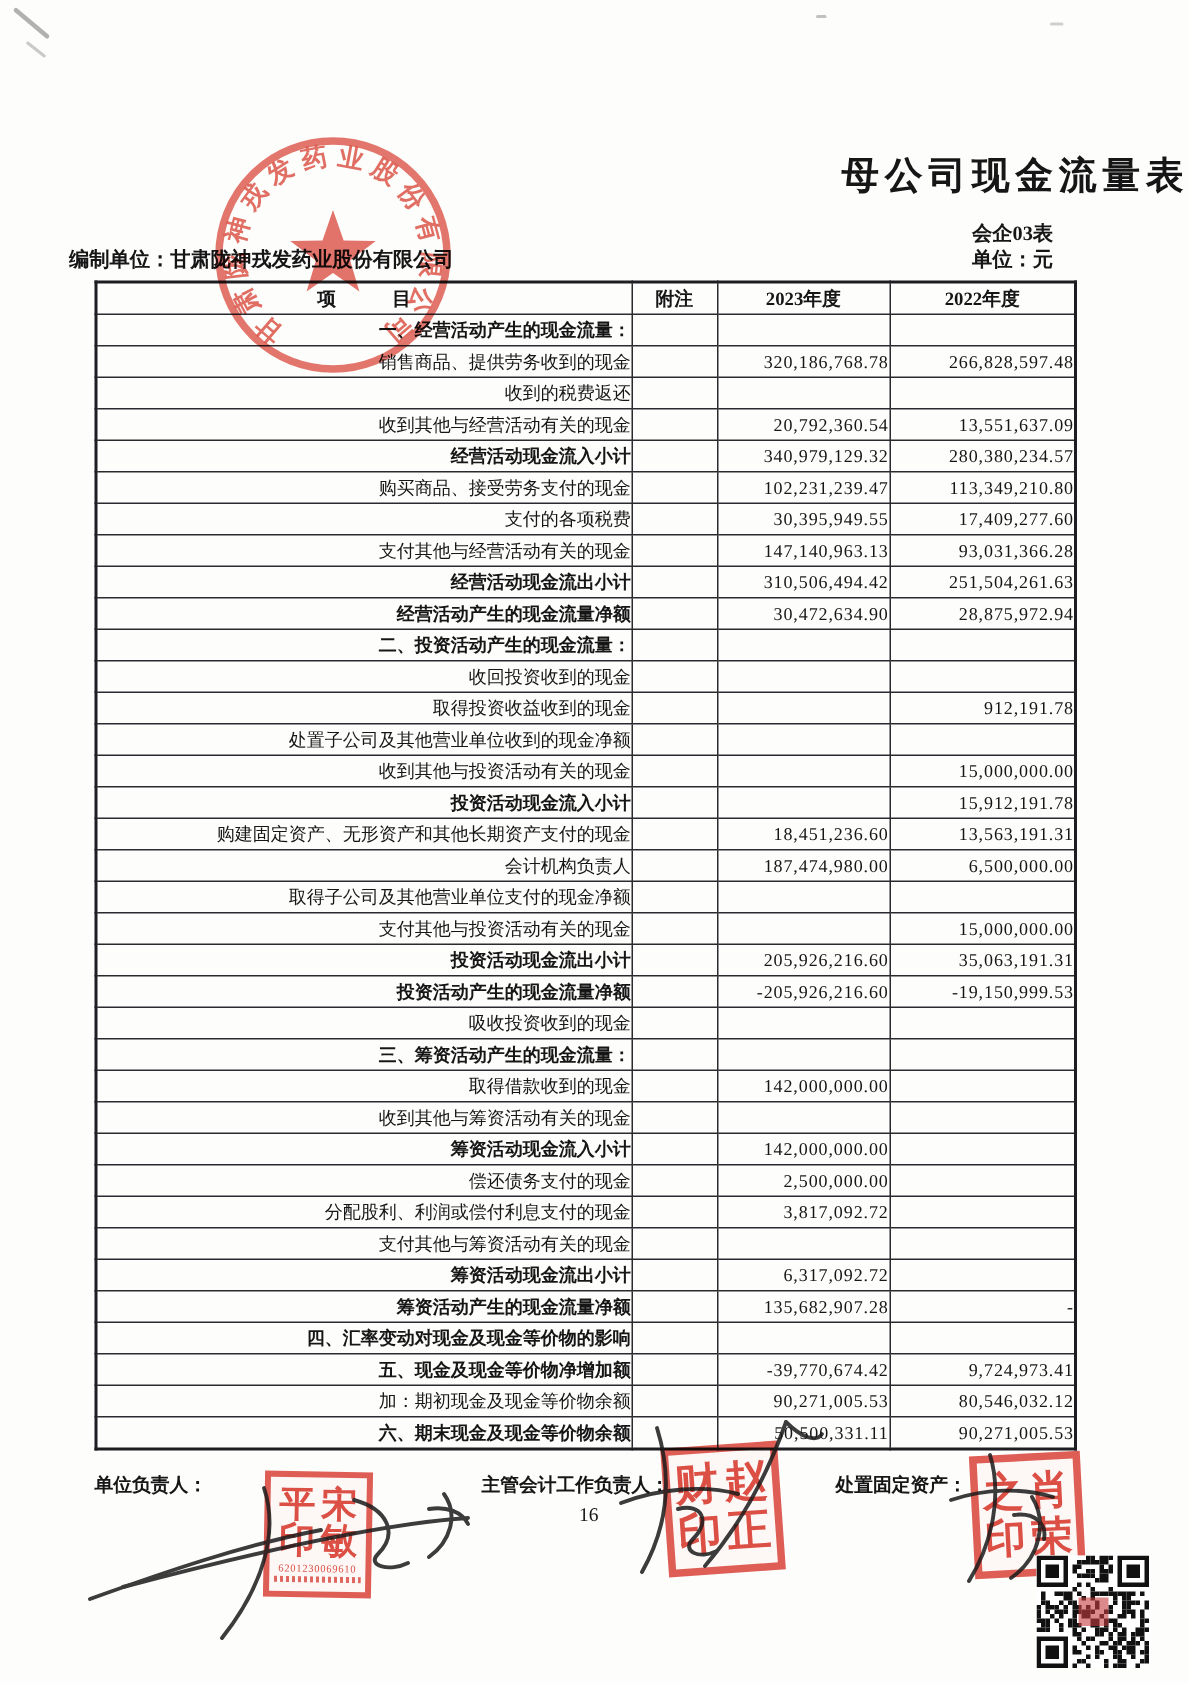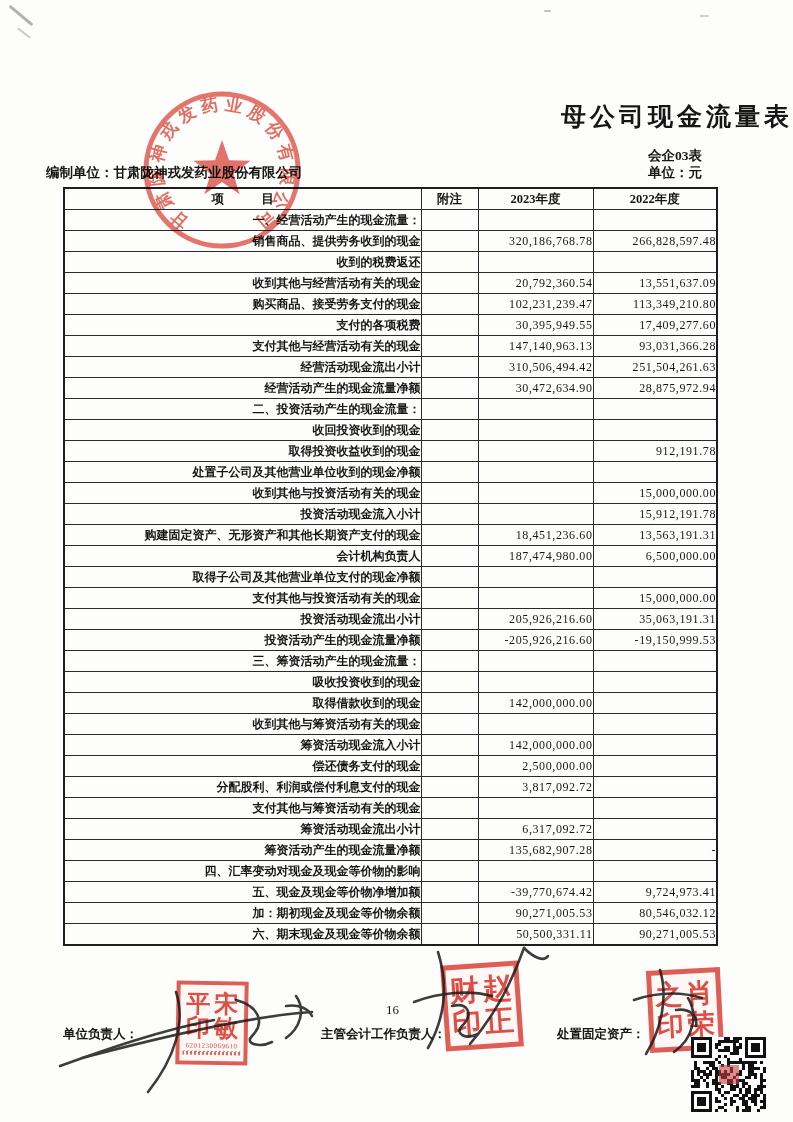--- a/index.html
+++ b/index.html
@@ -14,26 +14,26 @@
   .meta-row{position:absolute; left:46px; right:91px; top:164px; display:flex;
             justify-content:space-between; font-size:13.5px; font-weight:700;}
   
   table.cf{position:absolute; left:63px; top:187px; width:653px; border-collapse:collapse;
            table-layout:fixed; border:2px solid #1e1e22;}
   table.cf th, table.cf td{border:1px solid #2a2a2e; padding:0; height:20px;
            font-size:12px; line-height:20px; white-space:nowrap; overflow:hidden;}
   table.cf thead th{height:20px; text-align:center; font-weight:700; font-size:12.5px;}
   td.lbl{text-align:right;}
   td.b{font-weight:700;}
-  .ind0{padding-left:20px;} .ind1{padding-left:42px;font-weight:bold;} .ind2{padding-left:96px;}
+  .ind0{padding-left:20px;} .ind1{padding-left:42px;} .ind2{padding-left:96px;}
   td.num{text-align:right; padding-right:6px; letter-spacing:.6px;
          font-family:"Liberation Serif","DejaVu Serif",serif;}
   td.note{}
   
-  .sig-label{position:absolute; top:982px; font-size:12.5px; font-weight:700;margin-top:44px;}
+  .sig-label{position:absolute; top:982px; font-size:12.5px; font-weight:700;}
   .lbl-unit-head{left:63px;} .lbl-chief{left:321px;} .lbl-dept{left:557px;}
   .page-num{position:absolute; left:386px; top:1002px; font-size:13px;}
   
   .seal-sq{position:absolute; border:4px solid rgba(216,56,46,.8); color:rgba(216,56,46,.88);
            display:flex; flex-direction:column; align-items:center; justify-content:center;
            font-weight:700; background:rgba(255,80,60,.03); mix-blend-mode:multiply;}
   .seal-grid{display:grid; grid-template-columns:repeat(2,auto); column-gap:4px; line-height:1;}
   .seal-code{font-size:7px; letter-spacing:.5px; font-weight:400; margin-top:2px;}
   .seal-micro{width:90%; height:4px; margin-top:1px;
       background:repeating-linear-gradient(90deg, rgba(216,56,46,.75) 0 2px, transparent 2px 4px);}
@@ -103,20 +103,26 @@
           <td class="num"></td>
           <td class="num"></td>
         </tr>
         <tr>
           <td class="lbl ind1">收到其他与经营活动有关的现金</td>
           <td class="note"></td>
           <td class="num">20,792,360.54</td>
           <td class="num">13,551,637.09</td>
         </tr>
         <tr>
+          <td class="lbl ind2 b">经营活动现金流入小计</td>
+          <td class="note"></td>
+          <td class="num">340,979,129.32</td>
+          <td class="num">280,380,234.57</td>
+        </tr>
+        <tr>
           <td class="lbl ind1">购买商品、接受劳务支付的现金</td>
           <td class="note"></td>
           <td class="num">102,231,239.47</td>
           <td class="num">113,349,210.80</td>
         </tr>
         <tr>
           <td class="lbl ind1">支付的各项税费</td>
           <td class="note"></td>
           <td class="num">30,395,949.55</td>
           <td class="num">17,409,277.60</td>
@@ -205,27 +211,27 @@
           <td class="num">205,926,216.60</td>
           <td class="num">35,063,191.31</td>
         </tr>
         <tr>
           <td class="lbl ind2 b">投资活动产生的现金流量净额</td>
           <td class="note"></td>
           <td class="num">-205,926,216.60</td>
           <td class="num">-19,150,999.53</td>
         </tr>
         <tr>
+          <td class="lbl ind1">吸收投资收到的现金</td>
+          <td class="note"></td>
+          <td class="num"></td>
+          <td class="num"></td>
+        </tr>
+        <tr>
           <td class="lbl ind0 b">三、筹资活动产生的现金流量：</td>
-          <td class="note"></td>
-          <td class="num"></td>
-          <td class="num"></td>
-        </tr>
-        <tr>
-          <td class="lbl ind1">吸收投资收到的现金</td>
           <td class="note"></td>
           <td class="num"></td>
           <td class="num"></td>
         </tr>
         <tr>
           <td class="lbl ind1">取得借款收到的现金</td>
           <td class="note"></td>
           <td class="num">142,000,000.00</td>
           <td class="num"></td>
         </tr>

